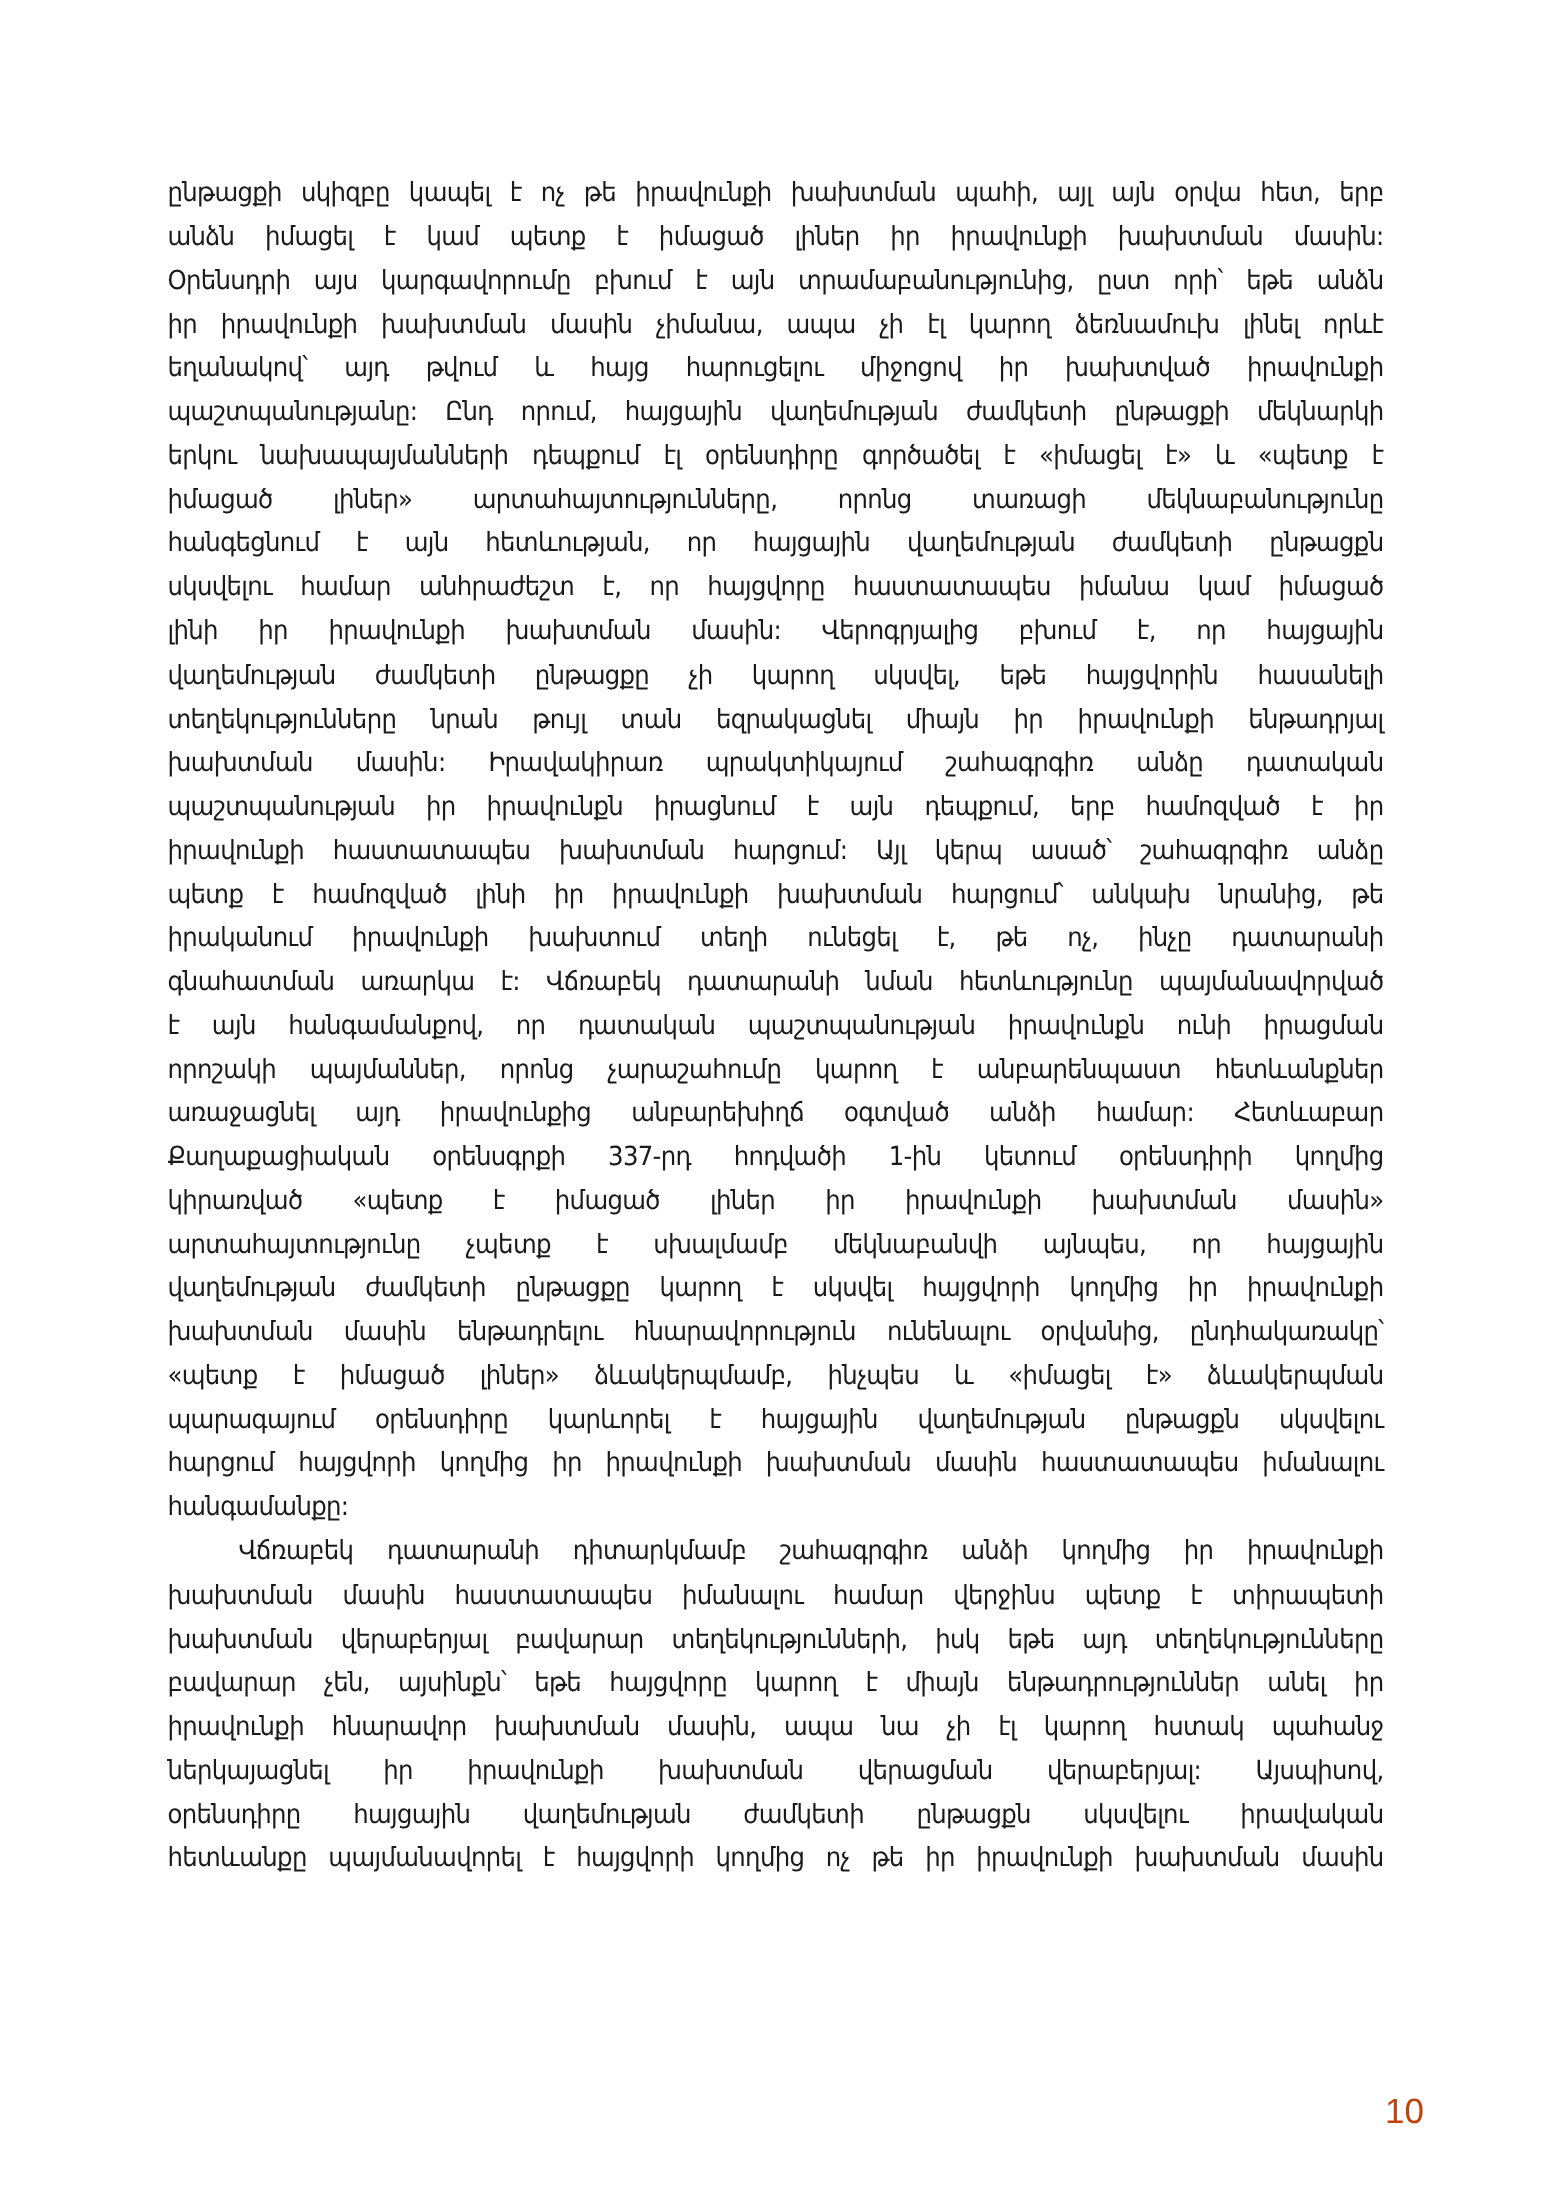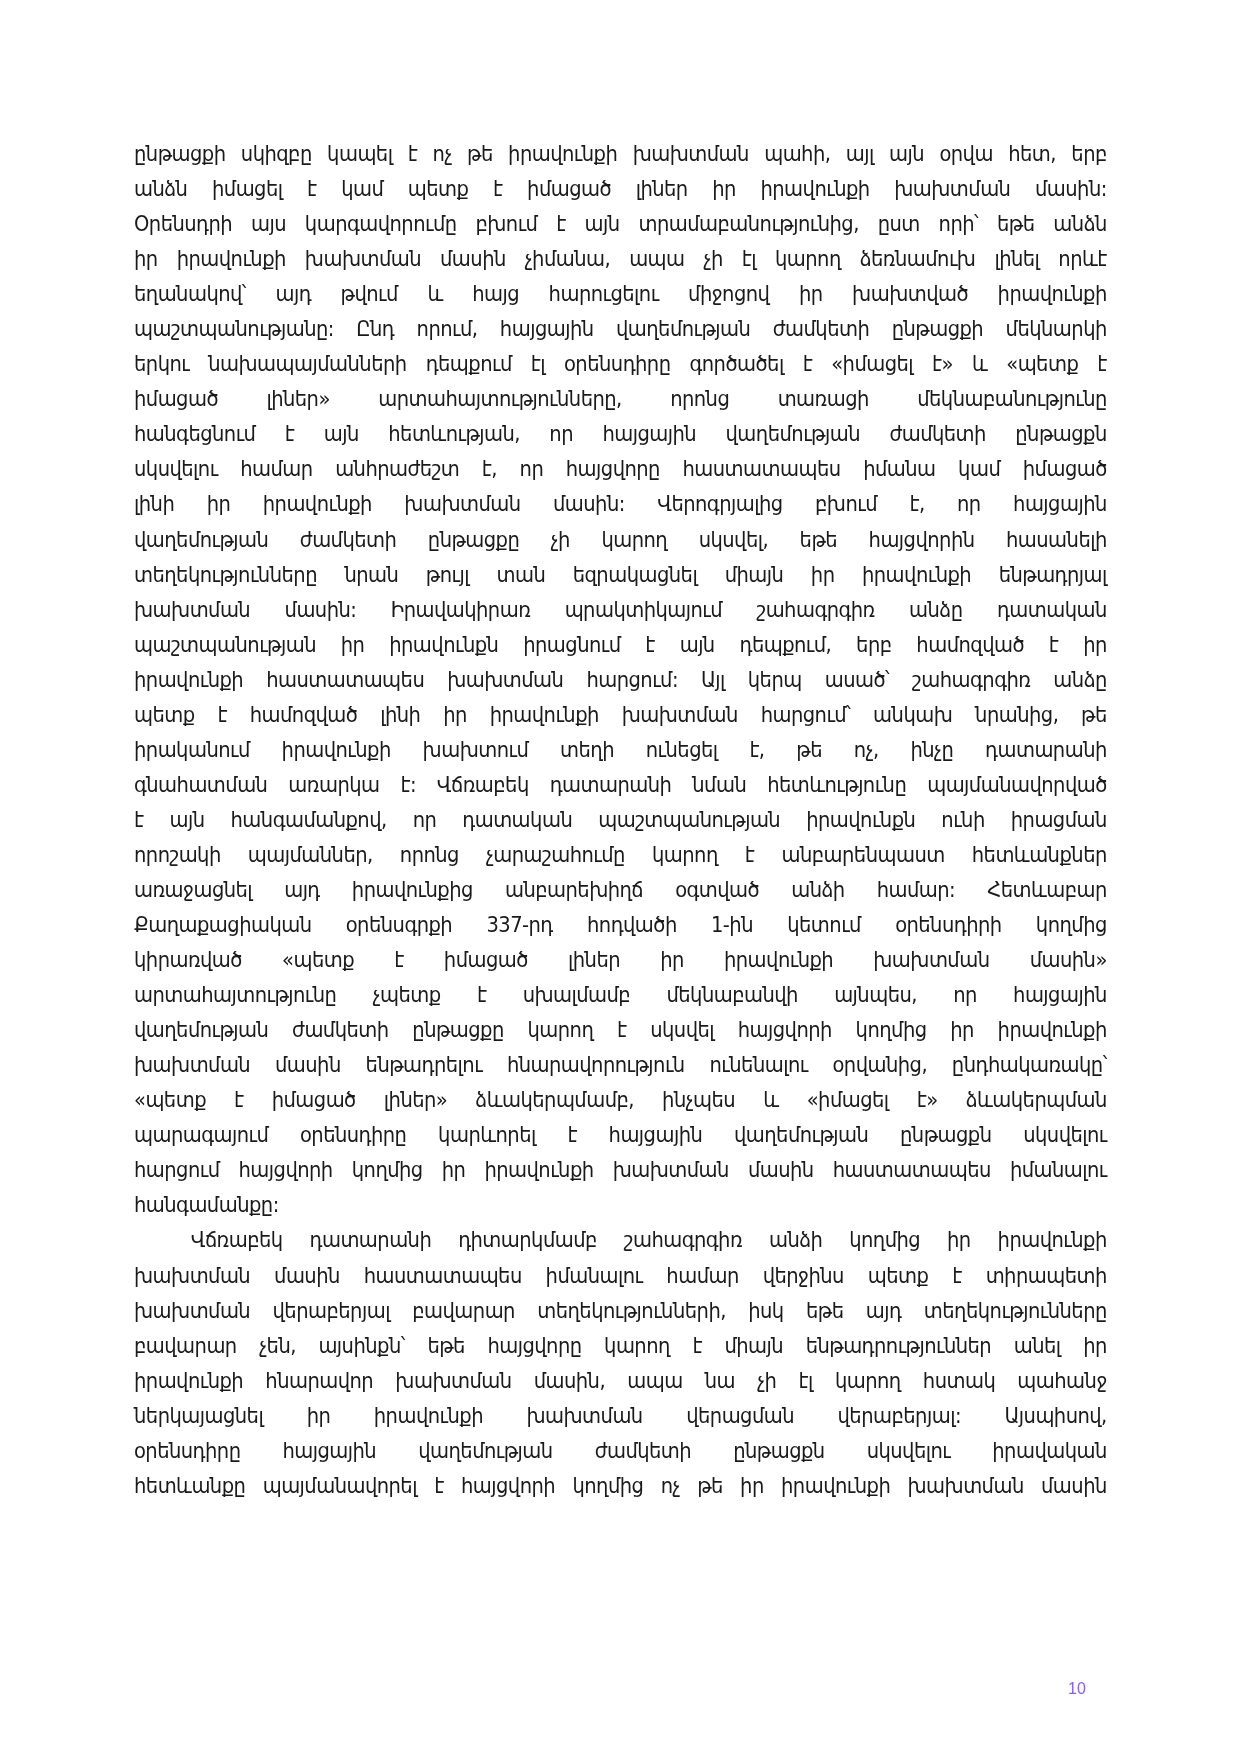--- a/index.html
+++ b/index.html
@@ -46,26 +46,26 @@
     }
     .line.last {
       text-align-last: left;
     }
     .line.indent {
       padding-left: 61px;
       width: 985px;
     }
     .page-number {
       position: absolute;
-      left: 1068px;
+      left: 1108px;
       top: 1677px;
-      font-size: 16px;
+      font-size: 28px;
       line-height: 24px;
       font-family: "Liberation Sans", sans-serif;
-      color: #8b5cf6;
+      color: #c2410c;
     }
   </style>
 </head>
 <body>
 
 <div class="page">
   <div class="body-text" id="body-text">
       <span class="line">ընթացքի սկիզբը կապել է ոչ թե իրավունքի խախտման պահի, այլ այն օրվա հետ, երբ</span>
       <span class="line">անձն իմացել է կամ պետք է իմացած լիներ իր իրավունքի խախտման մասին:</span>
       <span class="line">Օրենսդրի այս կարգավորումը բխում է այն տրամաբանությունից, ըստ որի՝ եթե անձն</span>

